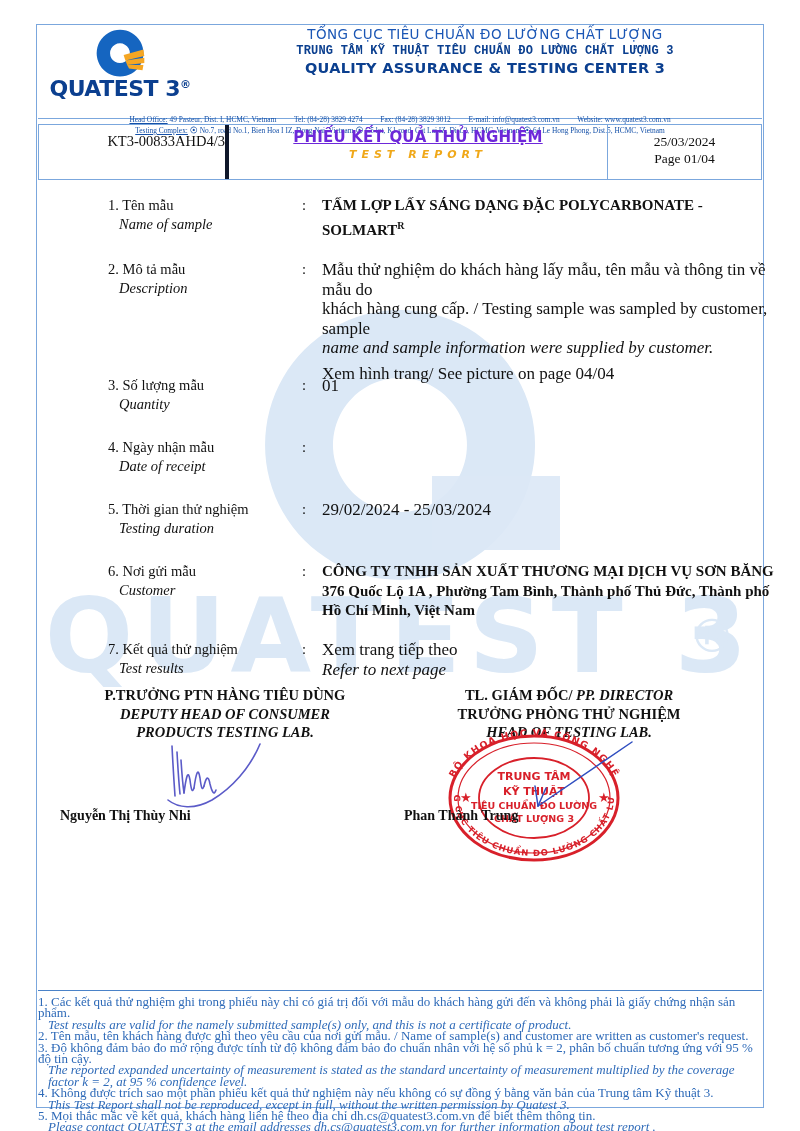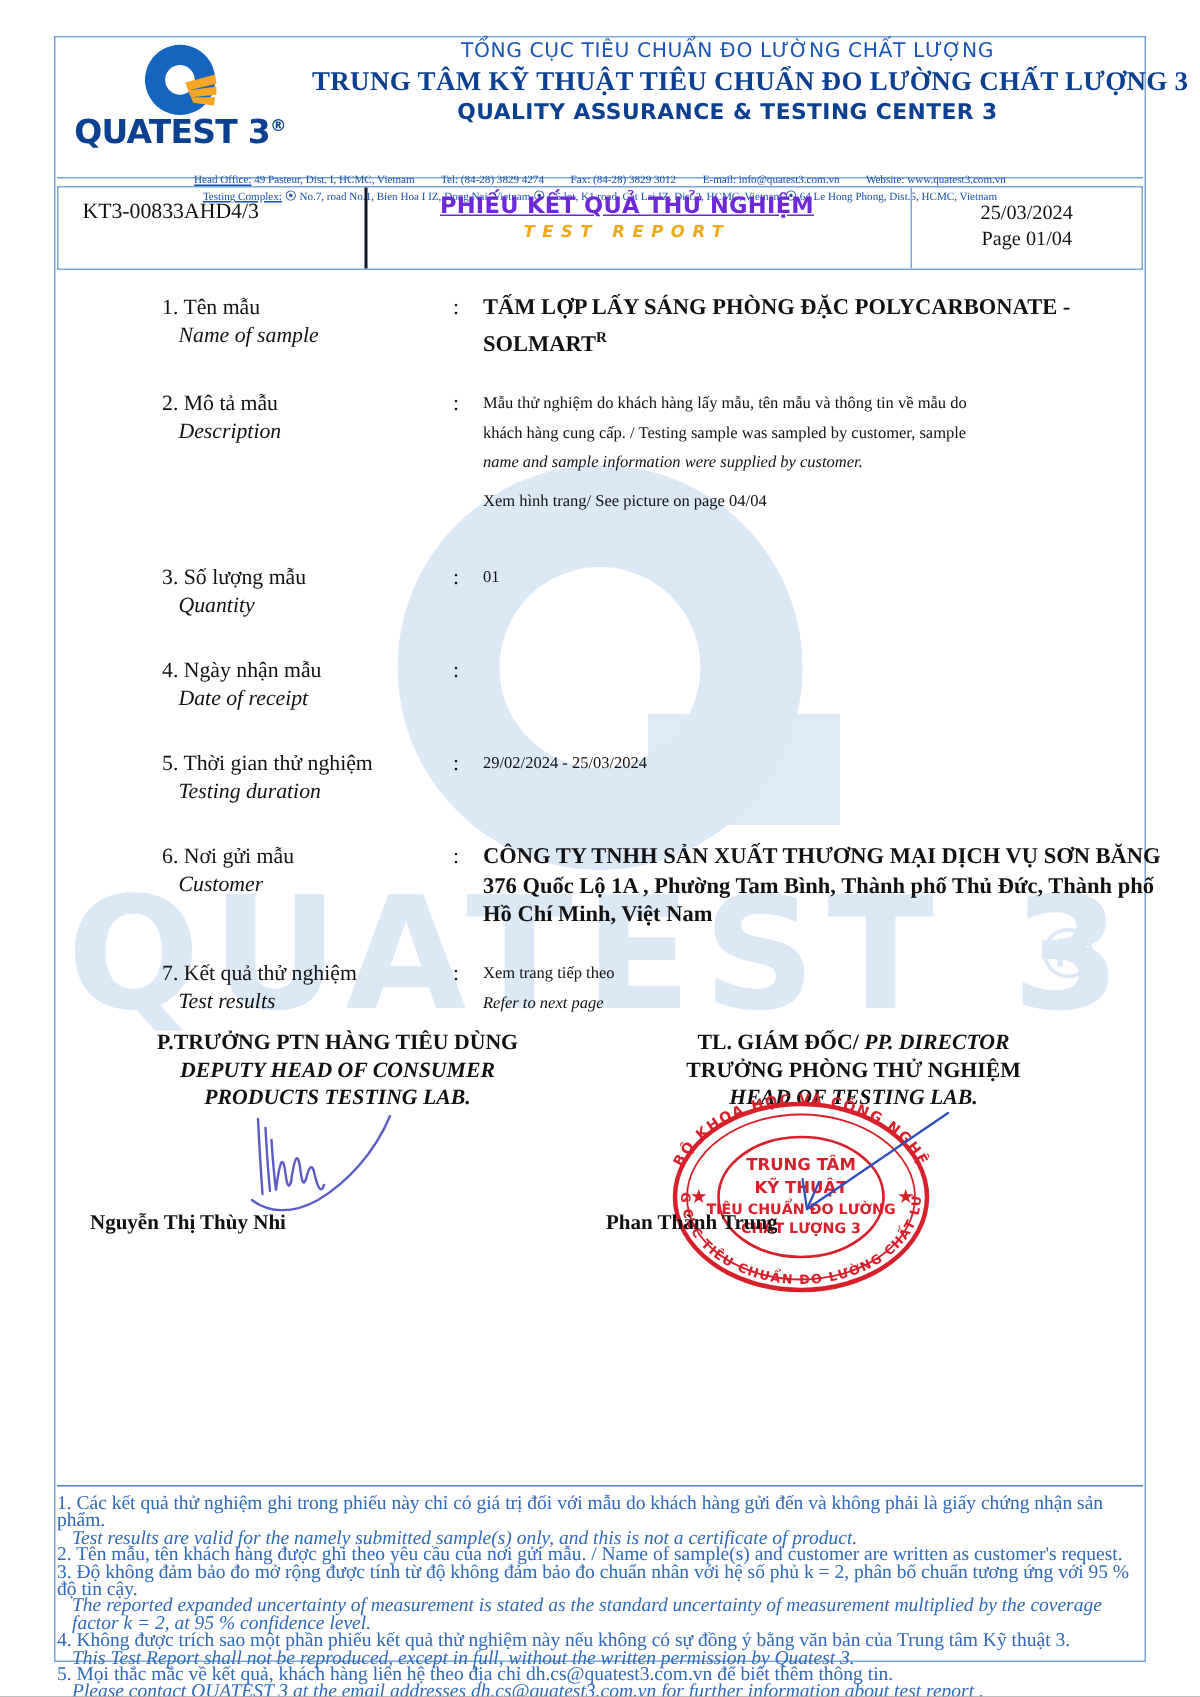--- a/index.html
+++ b/index.html
@@ -64,23 +64,23 @@
     text-align: center;
   }
   .ht1 {
     font-family: "DejaVu Sans", sans-serif;
     font-size: 13.5px;
     color: #1a56b5;
     letter-spacing: .4px;
     white-space: nowrap;
   }
   .ht2 {
-    font-family: Liberation Serif, serif;
-    font-weight: bold;
-    font-size: 18px;
+    font-family: Liberation Mono, monospace;
+    font-weight: bold;
+    font-size: 12px;
     color: #0b3f8f;
     letter-spacing: .2px;
     margin-top: 2px;
     white-space: nowrap;
   }
   .ht3 {
     font-family: "DejaVu Sans", sans-serif;
     font-weight: bold;
     font-size: 14.5px;
     color: #0b3f8f;
@@ -112,23 +112,23 @@
     border: 1px solid #7ba7dd;
     box-sizing: border-box;
     z-index: 2;
   }
   .tb-cell {
     position: absolute;
     top: 0; height: 54px;
     box-sizing: border-box;
   }
   .tb-left {
-    left: 16px; width: 190px;
-    border-right: 2px solid #0f172a;
-    text-align: left;
+    left: 0; width: 190px;
+    border-right: 4px solid #0f172a;
+    text-align: right;
     font-size: 14.5px;
     padding-top: 8px;
   }
   .tb-mid {
     left: 190px; width: 378px;
     text-align: center;
     padding-top: 3px;
   }
   .tb-mid .t-vn {
     font-family: "DejaVu Sans", sans-serif;
@@ -182,21 +182,21 @@
   .f-colon {
     position: absolute;
     left: 228px;
     font-size: 14.5px;
     line-height: 19px;
   }
   .f-value {
     position: absolute;
     left: 248px;
     width: 466px;
-    font-size: 11px;
+    font-size: 17px;
     line-height: 19.5px;
   }
   .f-value.bold { font-weight: bold; font-size: 15px; }
   .f-value .it { font-style: italic; }
   .sup-r { font-size: 10px; vertical-align: super; }
 
   
   .sign-area {
     position: absolute;
     left: 38px; top: 686px;
@@ -375,21 +375,21 @@
   <div class="body-area">
 
     <div class="field" style="height:64px">
       <div class="f-label">
         <span>1.</span>
         <span>Tên mẫu</span>
         <span class="en">Name of sample</span>
       </div>
       <div class="f-colon">:</div>
       <div class="f-value bold">
-        <div>TẤM LỢP LẤY SÁNG PHÒNG ĐẶC POLYCARBONATE -</div>
+        <div>TẤM LỢP LẤY SÁNG DẠNG ĐẶC POLYCARBONATE -</div>
         <div><span>SOLMART</span><span class="sup-r">R</span></div>
       </div>
     </div>
 
     <div class="field" style="height:116px">
       <div class="f-label">
         <span>2.</span>
         <span>Mô tả mẫu</span>
         <span class="en">Description</span>
       </div>

